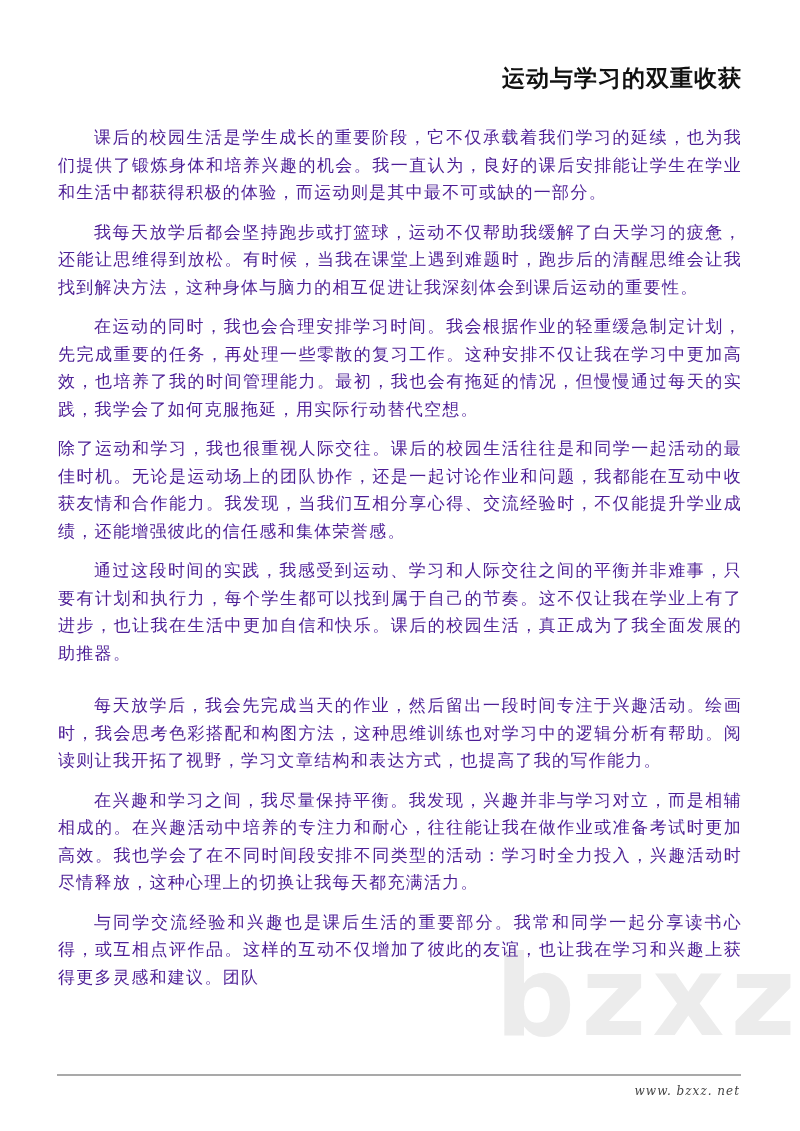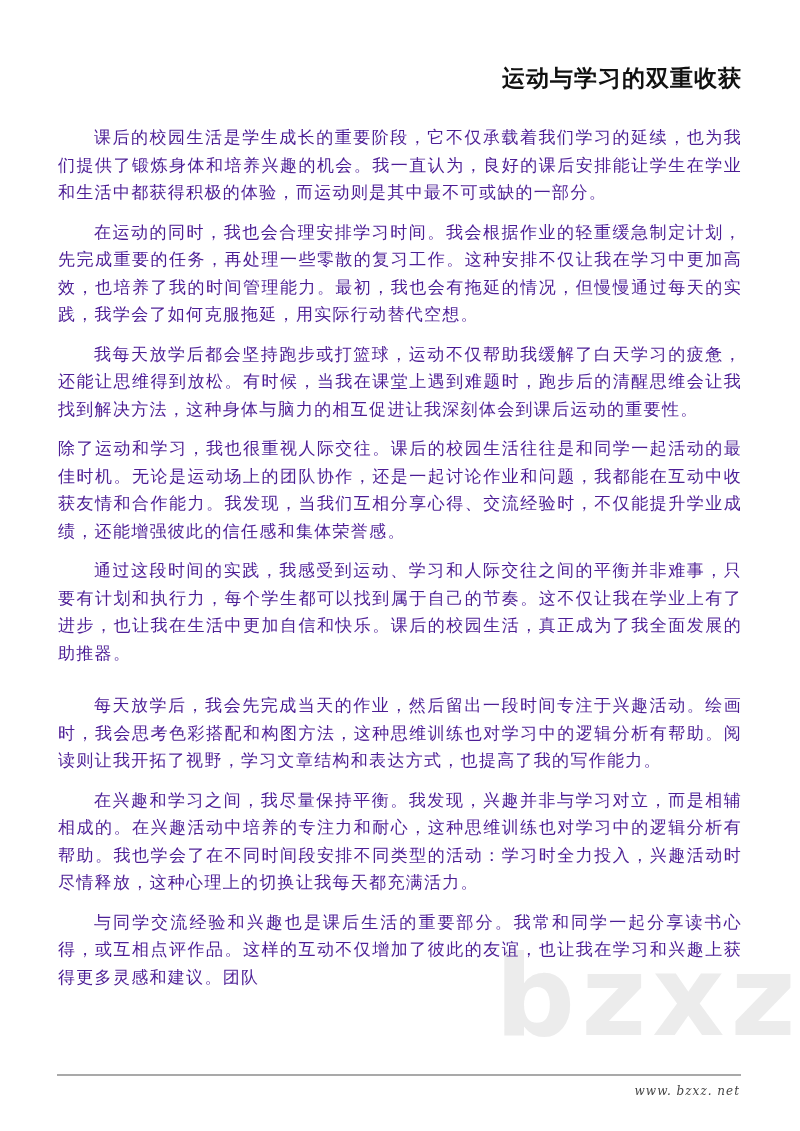--- a/index.html
+++ b/index.html
@@ -90,29 +90,29 @@
 <body>
 
 <div class="page">
 
   <div class="watermark">bzxz.net</div>
 
   <section class="article" id="article-1">
     <h1 class="article-title">运动与学习的双重收获</h1>
     <div class="title-gap"></div>
     <p class="para indent">课后的校园生活是学生成长的重要阶段，它不仅承载着我们学习的延续，也为我们提供了锻炼身体和培养兴趣的机会。我一直认为，良好的课后安排能让学生在学业和生活中都获得积极的体验，而运动则是其中最不可或缺的一部分。</p>
+    <p class="para indent">我每天放学后都会坚持跑步或打篮球，运动不仅帮助我缓解了白天学习的疲惫，还能让思维得到放松。有时候，当我在课堂上遇到难题时，跑步后的清醒思维会让我找到解决方法，这种身体与脑力的相互促进让我深刻体会到课后运动的重要性。</p>
     <p class="para indent">在运动的同时，我也会合理安排学习时间。我会根据作业的轻重缓急制定计划，先完成重要的任务，再处理一些零散的复习工作。这种安排不仅让我在学习中更加高效，也培养了我的时间管理能力。最初，我也会有拖延的情况，但慢慢通过每天的实践，我学会了如何克服拖延，用实际行动替代空想。</p>
-    <p class="para indent">我每天放学后都会坚持跑步或打篮球，运动不仅帮助我缓解了白天学习的疲惫，还能让思维得到放松。有时候，当我在课堂上遇到难题时，跑步后的清醒思维会让我找到解决方法，这种身体与脑力的相互促进让我深刻体会到课后运动的重要性。</p>
     <p class="para">除了运动和学习，我也很重视人际交往。课后的校园生活往往是和同学一起活动的最佳时机。无论是运动场上的团队协作，还是一起讨论作业和问题，我都能在互动中收获友情和合作能力。我发现，当我们互相分享心得、交流经验时，不仅能提升学业成绩，还能增强彼此的信任感和集体荣誉感。</p>
     <p class="para indent">通过这段时间的实践，我感受到运动、学习和人际交往之间的平衡并非难事，只要有计划和执行力，每个学生都可以找到属于自己的节奏。这不仅让我在学业上有了进步，也让我在生活中更加自信和快乐。课后的校园生活，真正成为了我全面发展的助推器。</p>
   </section>
 
   <section class="article" id="article-2">
     <div class="title-gap"></div>
     <p class="para indent">每天放学后，我会先完成当天的作业，然后留出一段时间专注于兴趣活动。绘画时，我会思考色彩搭配和构图方法，这种思维训练也对学习中的逻辑分析有帮助。阅读则让我开拓了视野，学习文章结构和表达方式，也提高了我的写作能力。</p>
-    <p class="para indent">在兴趣和学习之间，我尽量保持平衡。我发现，兴趣并非与学习对立，而是相辅相成的。在兴趣活动中培养的专注力和耐心，这种思维训练也对学习中的逻辑分析有帮助。我也学会了在不同时间段安排不同类型的活动：学习时全力投入，兴趣活动时尽情释放，这种心理上的切换让我每天都充满活力。</p>
+    <p class="para indent">在兴趣和学习之间，我尽量保持平衡。我发现，兴趣并非与学习对立，而是相辅相成的。在兴趣活动中培养的专注力和耐心，往往能让我在做作业或准备考试时更加高效。我也学会了在不同时间段安排不同类型的活动：学习时全力投入，兴趣活动时尽情释放，这种心理上的切换让我每天都充满活力。</p>
     <p class="para indent">与同学交流经验和兴趣也是课后生活的重要部分。我常和同学一起分享读书心得，或互相点评作品。这样的互动不仅增加了彼此的友谊，也让我在学习和兴趣上获得更多灵感和建议。团队</p>
   </section>
 
   <div class="footer-rule"></div>
   <div class="footer-url">www. bzxz. net</div>
 
 </div>
 
 </body></html>

